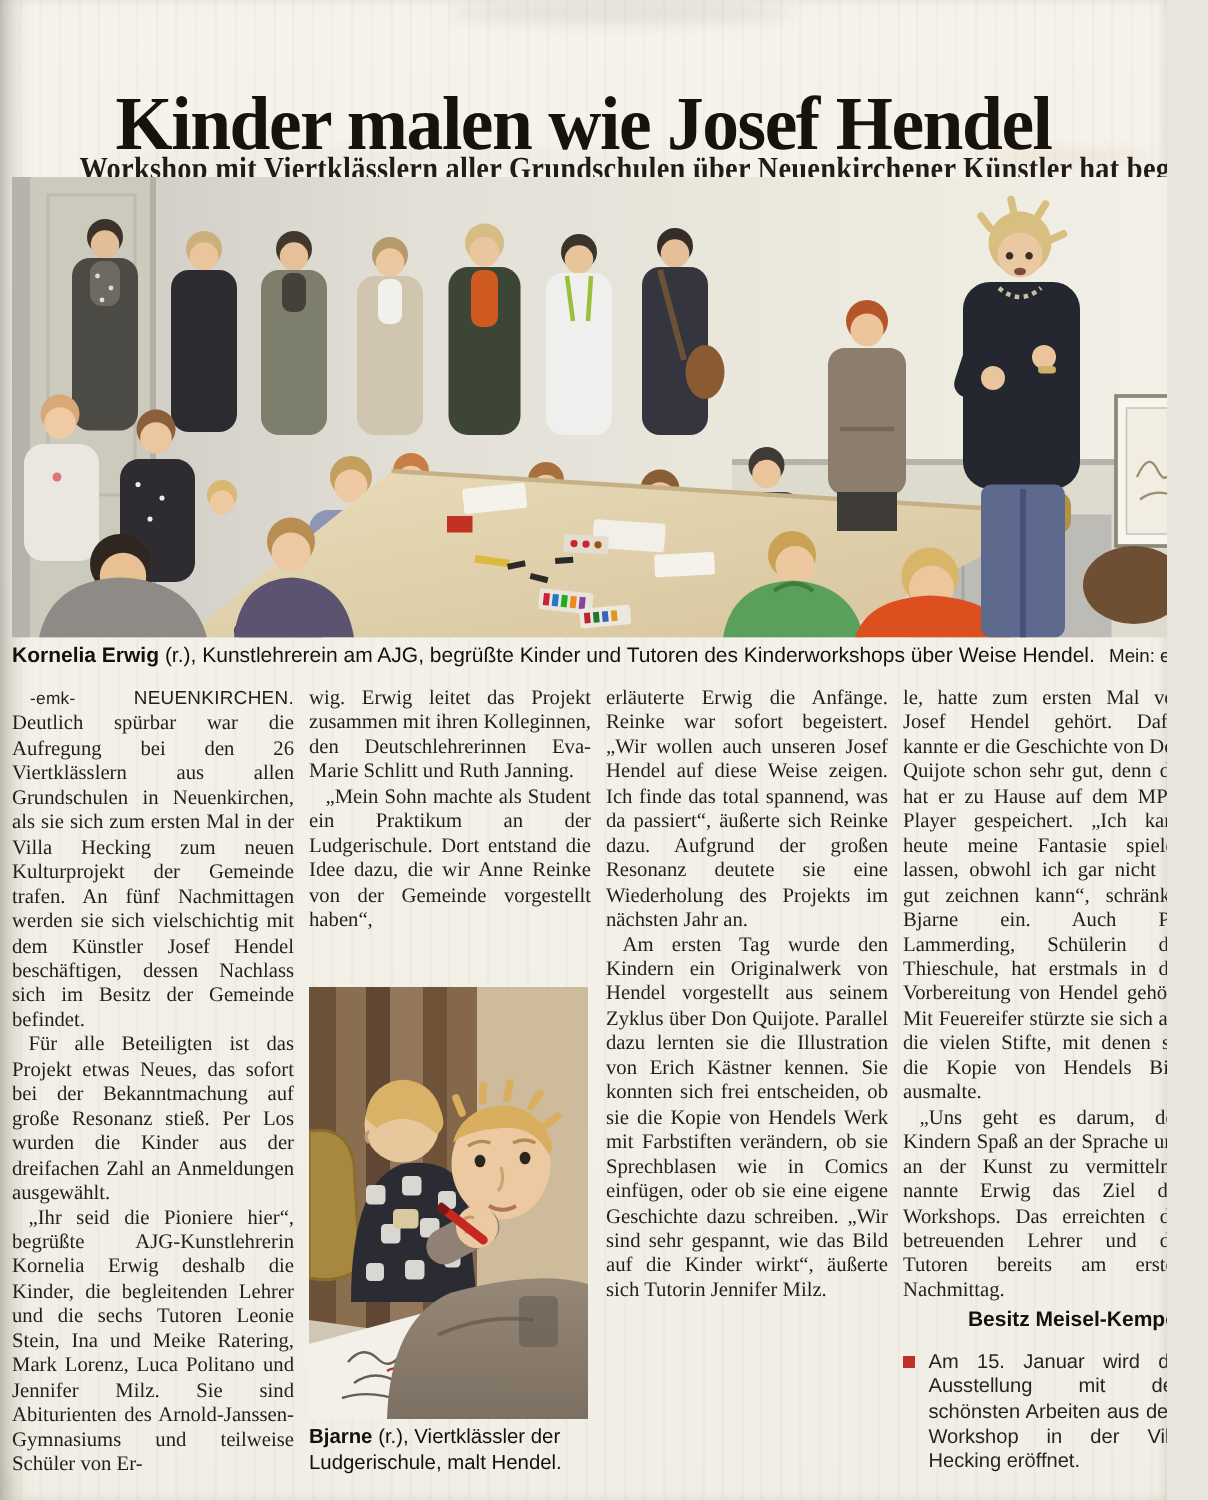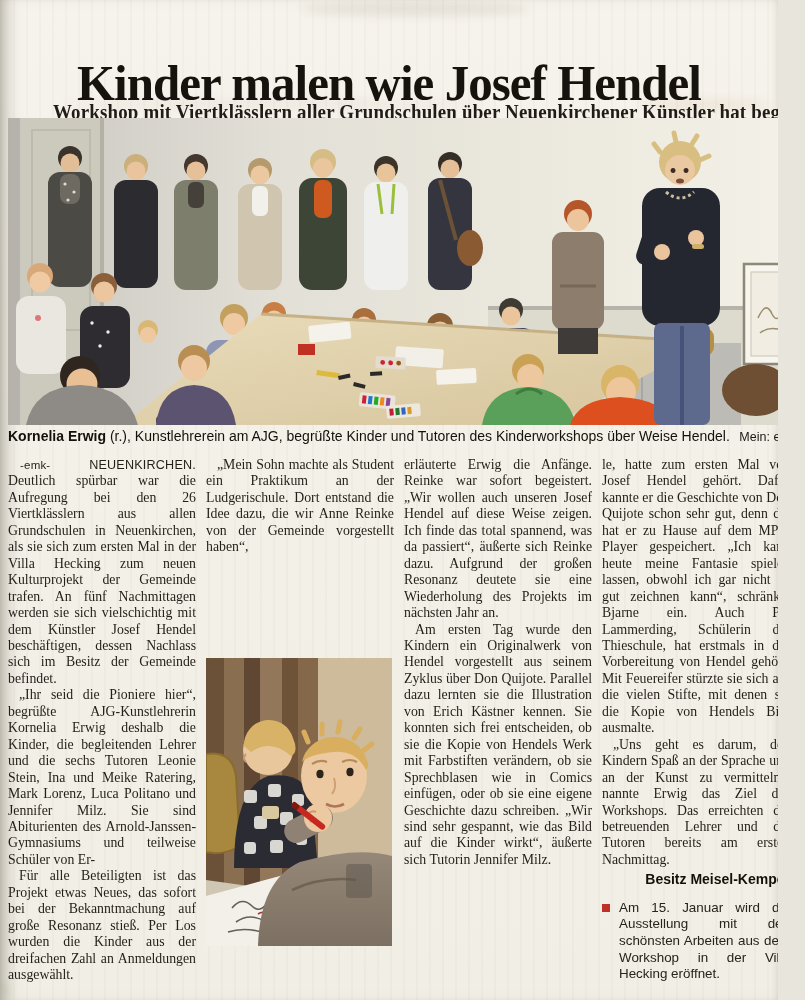--- a/index.html
+++ b/index.html
@@ -301,26 +301,27 @@
     </svg>
   </div>
 
   <div class="main-caption">
     <div><span class="capbold">Kornelia Erwig</span><span> (r.), Kunstlehrerein am AJG, begrüßte Kinder und Tutoren des Kinderworkshops über Weise Hendel.</span></div>
     <div class="credit">Mein: emk</div>
   </div>
 
   <div class="col col1">
     <p class="first noindent"><span class="prefix">-emk-</span> <span class="dateline">NEUENKIRCHEN.</span> <span>Deutlich spürbar war die Aufregung bei den 26 Viertklässlern aus allen Grundschulen in Neuenkirchen, als sie sich zum ersten Mal in der Villa Hecking zum neuen Kulturprojekt der Gemeinde trafen. An fünf Nachmittagen werden sie sich vielschichtig mit dem Künstler Josef Hendel beschäftigen, dessen Nachlass sich im Besitz der Gemeinde befindet.</span></p>
+    <p>Für alle Beteiligten ist das Projekt etwas Neues, das sofort bei der Bekanntmachung auf große Resonanz stieß. Per Los wurden die Kinder aus der dreifachen Zahl an Anmeldungen ausgewählt.</p>
     <p>„Ihr seid die Pioniere hier“, begrüßte AJG-Kunstlehrerin Kornelia Erwig deshalb die Kinder, die begleitenden Lehrer und die sechs Tutoren Leonie Stein, Ina und Meike Ratering, Mark Lorenz, Luca Politano und Jennifer Milz. Sie sind Abiturienten des Arnold-Janssen-Gymnasiums und teilweise Schüler von Er-</p>
-    <p>Für alle Beteiligten ist das Projekt etwas Neues, das sofort bei der Bekanntmachung auf große Resonanz stieß. Per Los wurden die Kinder aus der dreifachen Zahl an Anmeldungen ausgewählt.</p>
   </div>
 
   <div class="col col2">
     <div class="col2-text">
+      <p class="noindent">wig. Erwig leitet das Projekt zusammen mit ihren Kolleginnen, den Deutschlehrerinnen Eva-Marie Schlitt und Ruth Janning.</p>
       <p>„Mein Sohn machte als Student ein Praktikum an der Ludgerischule. Dort entstand die Idee dazu, die wir Anne Reinke von der Gemeinde vorgestellt haben“,</p>
     </div>
 
     <div class="inset-photo">
       <svg viewBox="0 0 186 288" preserveAspectRatio="none">
         <defs>
           <linearGradient id="hoodG" x1="0" y1="0" x2="0" y2="1">
             <stop offset="0" stop-color="#968878"></stop>
               <stop offset="1" stop-color="#7c7062"></stop>
           </linearGradient>
@@ -375,20 +376,21 @@
           <path d="M128,120 q3,10 -2,16" stroke="#cfa076" stroke-width="2" fill="none"></path>
           <path d="M120,146 q9,5 18,0" stroke="#b0745c" stroke-width="2.6" fill="none"></path>
           <rect x="74" y="168" width="52" height="24" rx="12" fill="#8f8173" transform="rotate(-28 74 168)"></rect>
           <circle cx="112" cy="160" r="14" fill="#ecc9a0"></circle>
           <path d="M102,156 q4,-4 8,-2 M104,164 q4,-3 8,-1" stroke="#c89a6e" stroke-width="2" fill="none"></path>
           <rect x="92" y="146" width="36" height="6" rx="3" fill="#c7281f" transform="rotate(38 92 146)"></rect>
           <rect x="88" y="143" width="8" height="6" rx="2" fill="#7e1812" transform="rotate(38 88 143)"></rect>
         </g>
       </svg>
     </div>
+    <div class="inset-caption"><span class="capbold">Bjarne</span><span> (r.), Viertklässler der Ludgerischule, malt Hendel.</span></div>
   </div>
 
   <div class="col col3">
     <p class="noindent">erläuterte Erwig die Anfänge. Reinke war sofort begeistert. „Wir wollen auch unseren Josef Hendel auf diese Weise zeigen. Ich finde das total spannend, was da passiert“, äußerte sich Reinke dazu. Aufgrund der großen Resonanz deutete sie eine Wiederholung des Projekts im nächsten Jahr an.</p>
     <p>Am ersten Tag wurde den Kindern ein Originalwerk von Hendel vorgestellt aus seinem Zyklus über Don Quijote. Parallel dazu lernten sie die Illustration von Erich Kästner kennen. Sie konnten sich frei entscheiden, ob sie die Kopie von Hendels Werk mit Farbstiften verändern, ob sie Sprechblasen wie in Comics einfügen, oder ob sie eine eigene Geschichte dazu schreiben. „Wir sind sehr gespannt, wie das Bild auf die Kinder wirkt“, äußerte sich Tutorin Jennifer Milz.</p>
   </div>
 
   <div class="col col4">
     <p class="noindent">le, hatte zum ersten Mal von Josef Hendel gehört. Dafür kannte er die Geschichte von Don Quijote schon sehr gut, denn die hat er zu Hause auf dem MP3-Player gespeichert. „Ich kann heute meine Fantasie spielen lassen, obwohl ich gar nicht so gut zeichnen kann“, schränkte Bjarne ein. Auch Pia Lammerding, Schülerin der Thieschule, hat erstmals in der Vorbereitung von Hendel gehört. Mit Feuereifer stürzte sie sich auf die vielen Stifte, mit denen sie die Kopie von Hendels Bild ausmalte.</p>
     <p>„Uns geht es darum, den Kindern Spaß an der Sprache und an der Kunst zu vermitteln“, nannte Erwig das Ziel des Workshops. Das erreichten die betreuenden Lehrer und die Tutoren bereits am ersten Nachmittag.</p>

